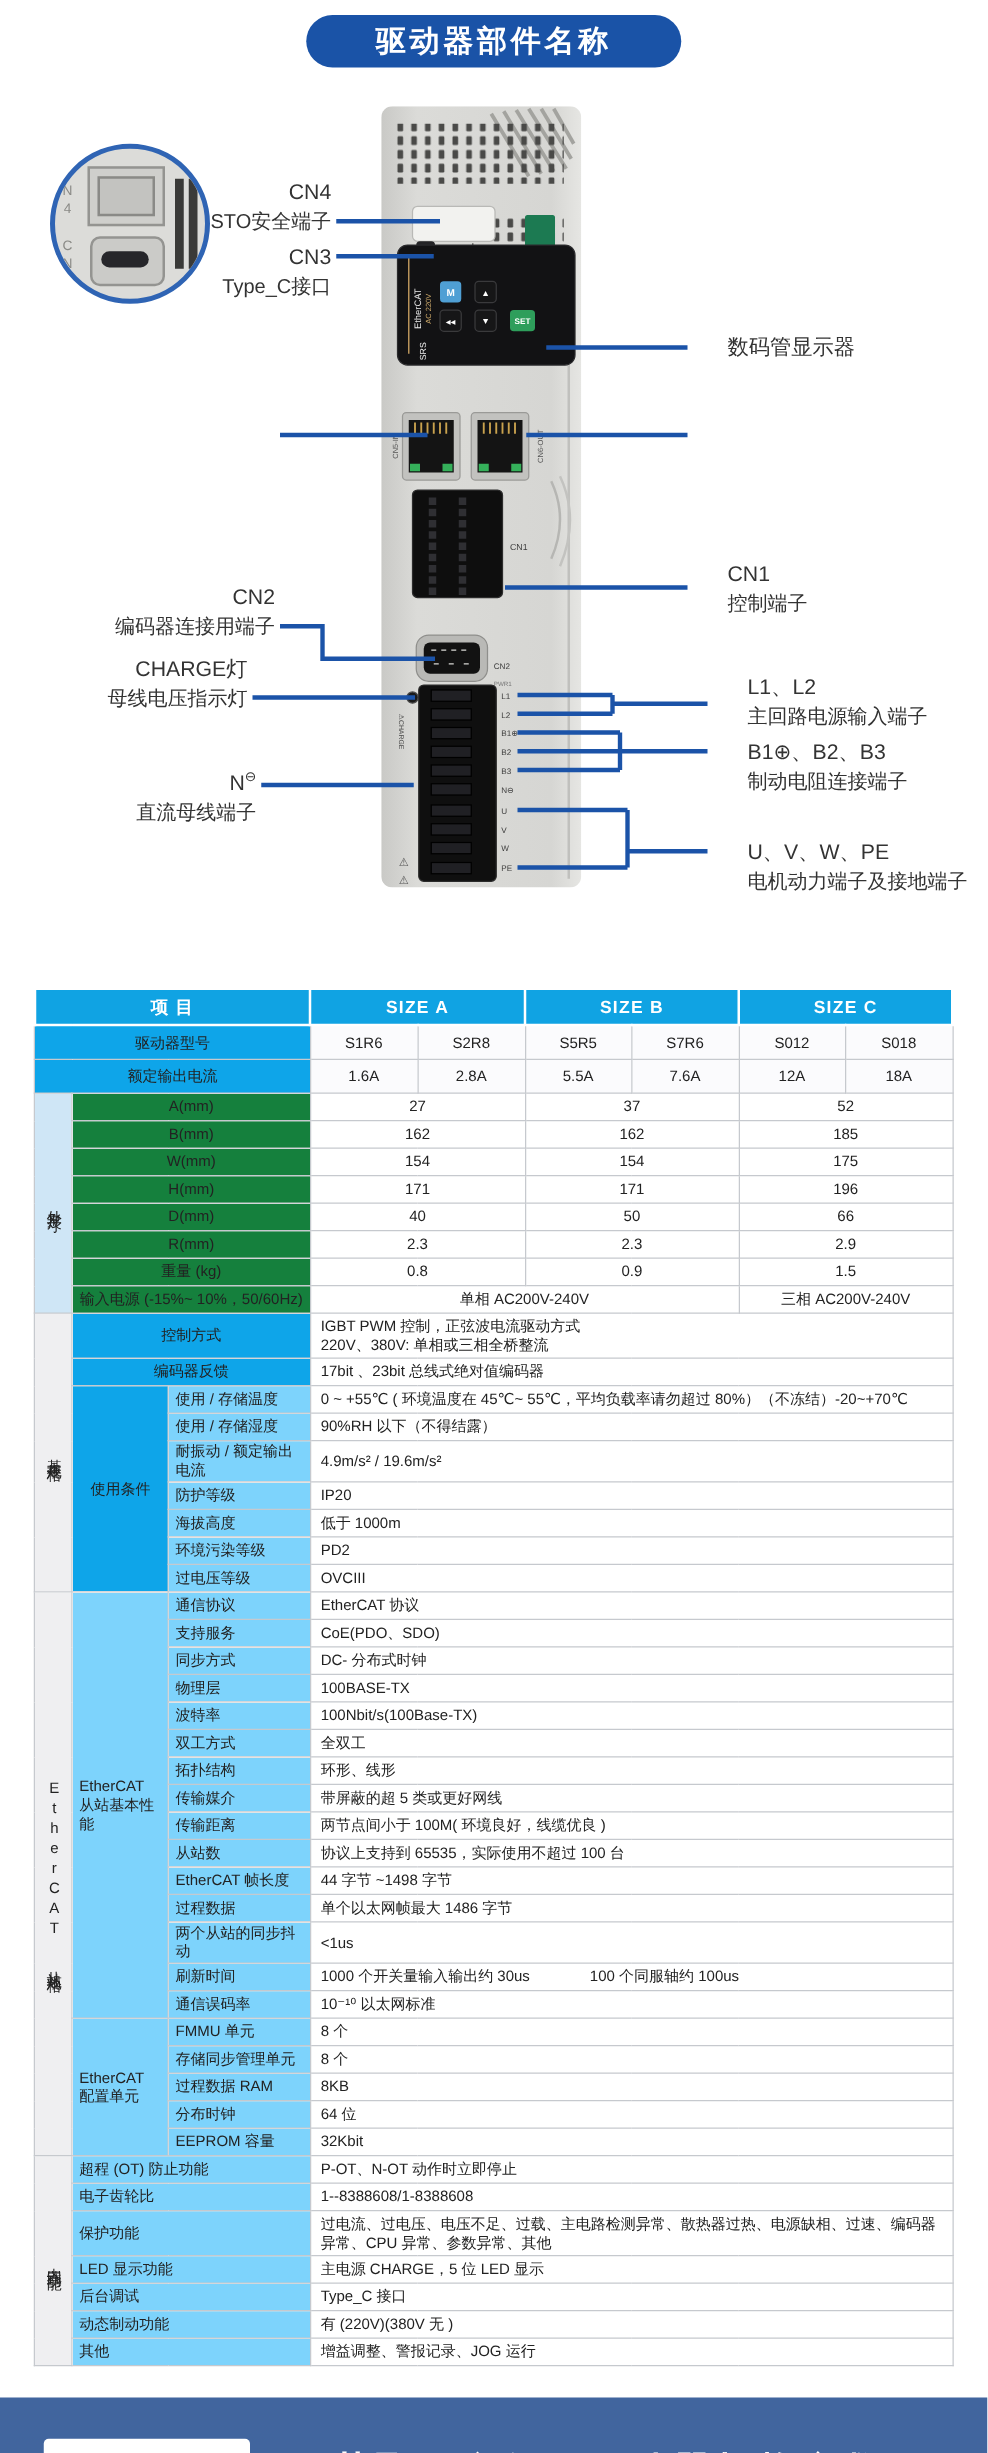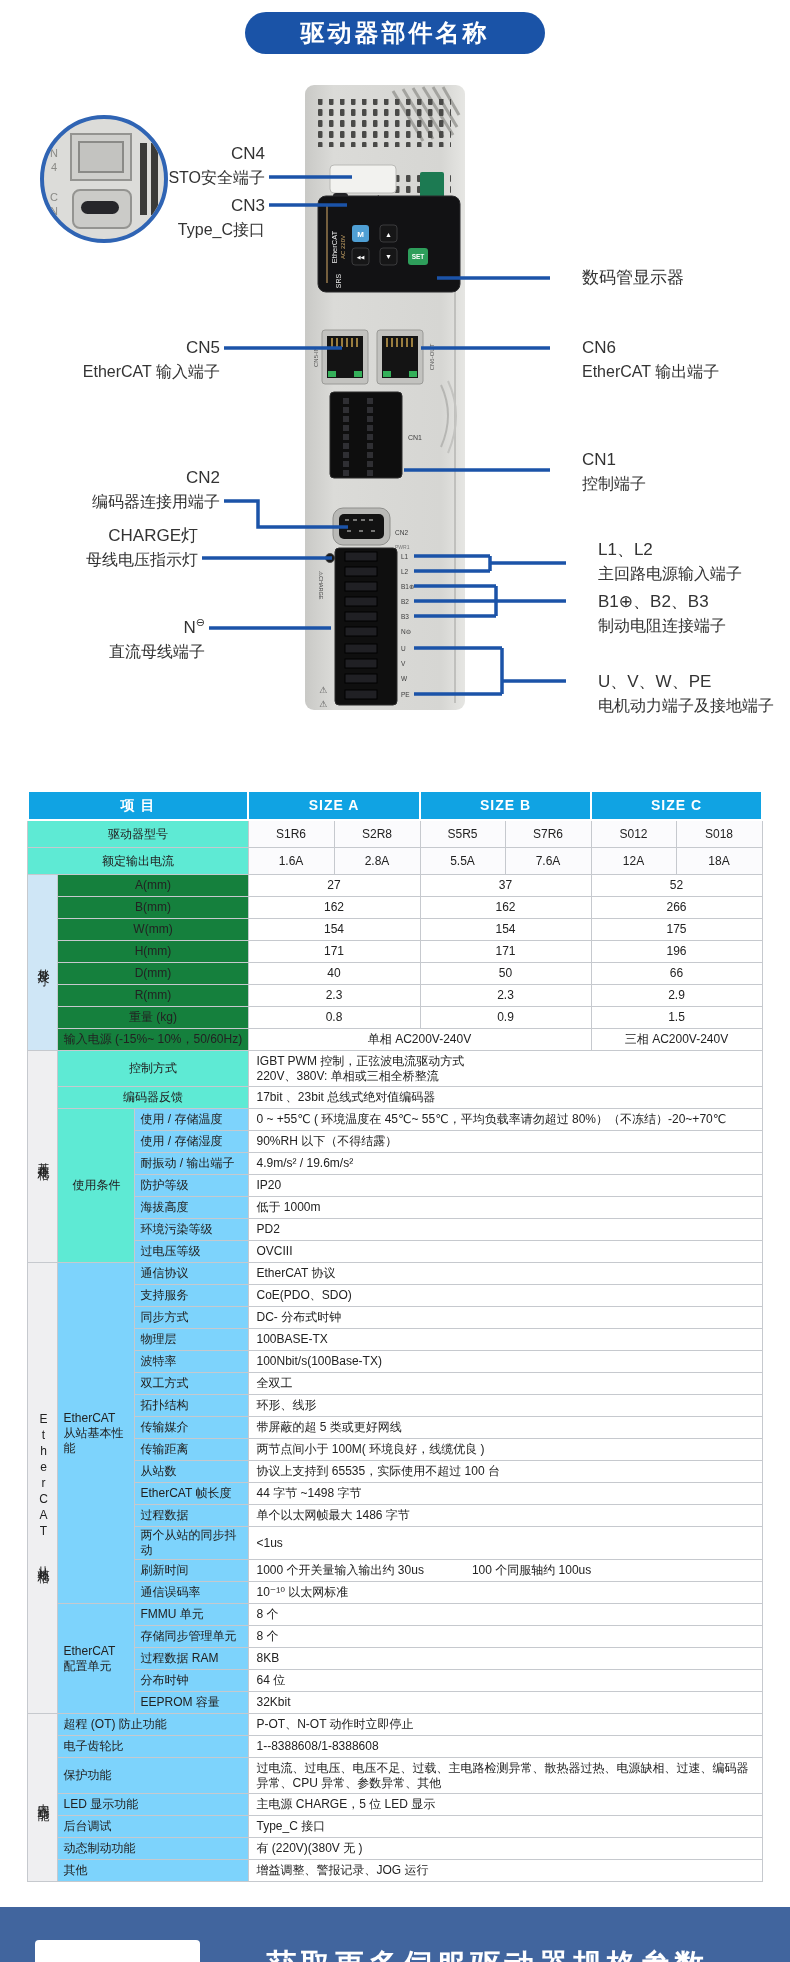--- a/index.html
+++ b/index.html
@@ -35,21 +35,21 @@
          border:2px solid #949491;border-radius:8px;}
   .cn3-port .usb{position:absolute;left:7px;top:10px;width:38px;height:13px;background:#26262a;border-radius:7px;}
   .inset-bar{position:absolute;width:7px;height:72px;background:#3a3a38;top:24px;}
 
   
   .spec-table{border-collapse:collapse;width:734px;margin:24px auto 0 auto;font-size:12px;color:#222;
               table-layout:fixed;}
   .spec-table td{border:1px solid #c6c9ce;height:19px;line-height:1.25;padding:1px 5px;overflow:hidden;}
   td.th{background:#10a3e3;color:#fff;font-weight:bold;font-size:14px;text-align:center;
         border:2px solid #fff;height:25px;letter-spacing:1px;}
-  td.lblg{background:#5eead4;text-align:center;}
+  td.lblg{background:#0ea5e9;text-align:center;}
   td.lblgl{background:#7dd3fc;text-align:left;}
   td.lblb{background:#15803d;text-align:center;}
   td.valc{background:#fbfbfd;text-align:center;}
   td.valw{background:#fff;text-align:center;margin-left:28px;}
   td.vall{background:#fff;text-align:left;padding-left:8px;}
   td.vg{writing-mode:vertical-rl;text-orientation:upright;text-align:center;letter-spacing:2px;
         background:#efeff1;padding:2px 0;width:30px;}
   td.vgb{background:#cfe6f6;}
   td.r24{height:24px;}
   td.r2{height:33px;}
@@ -260,43 +260,35 @@
     </svg>
 
     <div class="callout c-right" style="right:525px;top:82px;">
       <div class="l1">CN4</div>
         <div class="l2">STO安全端子</div>
       </div>
     <div class="callout c-right" style="right:525px;top:134px;">
       <div class="l1">CN3</div>
         <div class="l2">Type_C接口</div>
       </div>
-    <div class="callout c-right" style="right:570px;top:276px;">
-      <div class="l1">CN5</div>
-        <div class="l2">EtherCAT 输入端子</div>
-      </div>
     <div class="callout c-right" style="right:570px;top:406px;">
       <div class="l1">CN2</div>
         <div class="l2">编码器连接用端子</div>
       </div>
     <div class="callout c-right" style="right:592px;top:464px;margin-left:28px;">
       <div class="l1">CHARGE灯</div>
         <div class="l2">母线电压指示灯</div>
       </div>
     <div class="callout c-right" style="right:585px;top:550px;">
       <div class="l1"><span>N</span><span class="supmark">⊖</span></div>
       <div class="l2">直流母线端子</div>
       </div>
 
     <div class="callout c-left" style="left:556px;top:206px;">
       <div class="l1">数码管显示器</div>
-      </div>
-    <div class="callout c-left" style="left:556px;top:276px;">
-      <div class="l1">CN6</div>
-        <div class="l2">EtherCAT 输出端子</div>
       </div>
     <div class="callout c-left" style="left:556px;top:388px;">
       <div class="l1">CN1</div>
         <div class="l2">控制端子</div>
       </div>
     <div class="callout c-left" style="left:572px;top:478px;">
       <div class="l1">L1、L2</div>
         <div class="l2">主回路电源输入端子</div>
       </div>
     <div class="callout c-left" style="left:572px;top:530px;">
@@ -351,21 +343,21 @@
       <td class="vg vgb" rowspan="8">外形尺寸</td>
       <td class="lblb" colspan="2">A(mm)</td>
       <td class="valw" colspan="2">27</td>
       <td class="valw" colspan="2">37</td>
       <td class="valw" colspan="2">52</td>
     </tr>
     <tr>
       <td class="lblb" colspan="2">B(mm)</td>
       <td class="valw" colspan="2">162</td>
       <td class="valw" colspan="2">162</td>
-      <td class="valw" colspan="2">266</td>
+      <td class="valw" colspan="2">185</td>
     </tr>
     <tr>
       <td class="lblb" colspan="2">W(mm)</td>
       <td class="valw" colspan="2">154</td>
       <td class="valw" colspan="2">154</td>
       <td class="valw" colspan="2">175</td>
     </tr>
     <tr>
       <td class="lblb" colspan="2">H(mm)</td>
       <td class="valw" colspan="2">171</td>
@@ -411,21 +403,21 @@
     <tr>
       <td class="lblg" rowspan="7">使用条件</td>
       <td class="lblgl">使用 / 存储温度</td>
       <td class="vall" colspan="6">0 ~ +55℃ ( 环境温度在 45℃~ 55℃，平均负载率请勿超过 80%）（不冻结）-20~+70℃</td>
     </tr>
     <tr>
       <td class="lblgl">使用 / 存储湿度</td>
       <td class="vall" colspan="6">90%RH 以下（不得结露）</td>
     </tr>
     <tr>
-      <td class="lblgl">耐振动 / 输出端子</td>
+      <td class="lblgl">耐振动 / 额定输出电流</td>
       <td class="vall" colspan="6">4.9m/s²  /  19.6m/s²</td>
     </tr>
     <tr>
       <td class="lblgl">防护等级</td>
       <td class="vall" colspan="6">IP20</td>
     </tr>
     <tr>
       <td class="lblgl">海拔高度</td>
       <td class="vall" colspan="6">低于 1000m</td>
     </tr>

